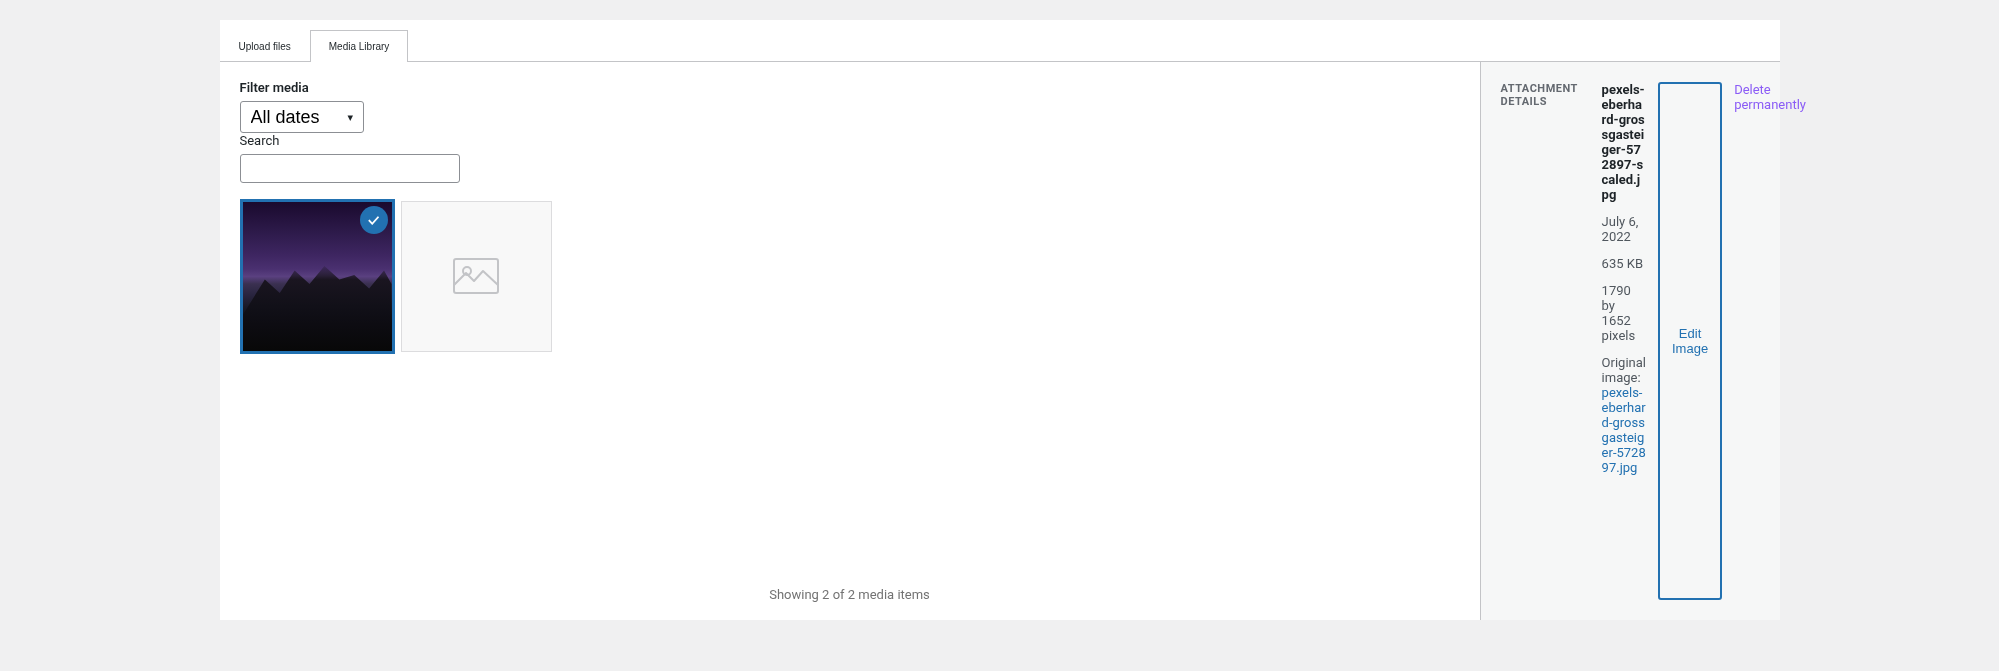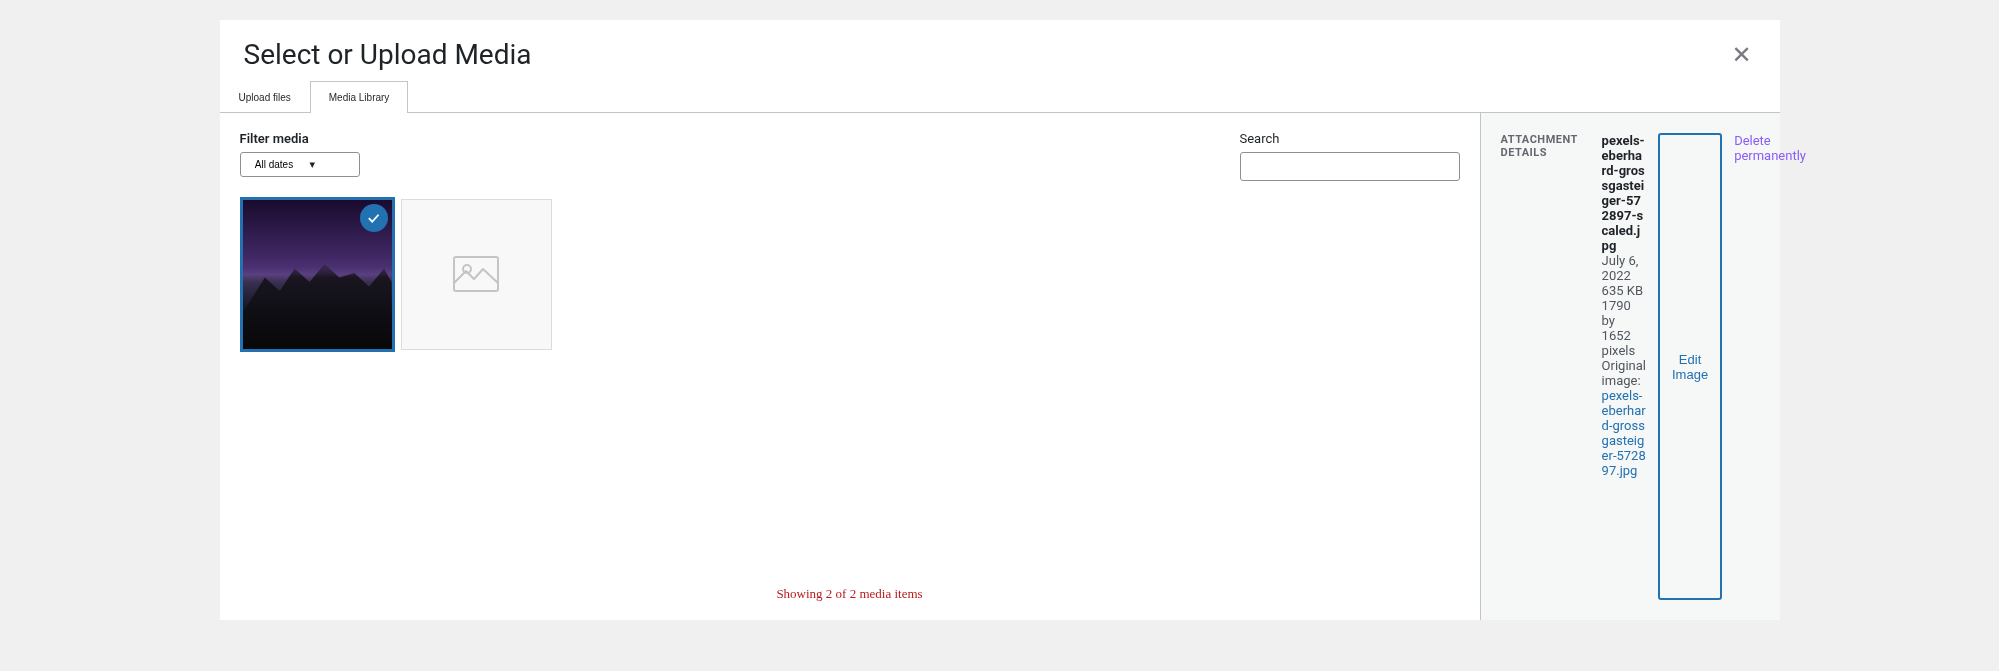--- a/index.html
+++ b/index.html
@@ -75,20 +75,21 @@
       flex: 1;
       padding: 18px 20px;
       display: flex;
       flex-direction: column;
     }
     .filter-row {
       display: flex;
       align-items: flex-start;
       justify-content: space-between;
       margin-bottom: 16px;
+      flex-direction: column;
     }
     .filter-section {
       display: flex;
       flex-direction: column;
       gap: 6px;
     }
     .filter-label {
       font-weight: 600;
       font-size: 13px;
     }
@@ -101,25 +102,24 @@
       background: #fff;
       cursor: pointer;
       font-size: 13px;
       gap: 8px;
       min-width: 120px;
     }
     .filter-select select {
       border: none;
       outline: none;
       background: transparent;
-      font-size: 10px;
+      font-size: 18px;
       cursor: pointer;
       appearance: none;
       padding-right: 4px;
-      text-align: center;
     }
     .search-section {
       display: flex;
       flex-direction: column;
       gap: 6px;
     }
     .search-label {
       font-size: 13px;
       color: #1d2327;
       align-self: flex-start;
@@ -223,23 +223,22 @@
       color: #c3c4c7;
       font-size: 48px;
       display: flex;
       flex-direction: column;
       align-items: center;
       gap: 4px;
     }
     .showing-text {
       text-align: center;
       margin-top: 12px;
-      color: #b91c1c;
-      font-size: 13px;
-      font-family: Liberation Serif, serif;
+      color: #737373;
+      font-size: 13px;
     }
     
     .attachment-sidebar {
       width: 300px;
       border-left: 1px solid #c3c4c7;
       background: #f6f7f7;
       padding: 20px;
       display: flex;
       gap: 12px;
     }
@@ -252,21 +251,21 @@
     }
     .attachment-thumbnail {
       width: 148px;
       height: 90px;
       overflow: hidden;
       border-radius: 2px;
     }
     .attachment-info {
       display: flex;
       flex-direction: column;
-      gap: 0;
+      gap: 12px;
       font-size: 13px;
     }
     .attachment-filename {
       font-weight: 700;
       font-size: 13px;
       color: #1d2327;
       word-break: break-all;
     }
     .attachment-meta {
       color: #50575e;
@@ -336,24 +335,20 @@
       );
       clip-path: polygon(0% 60%, 15% 20%, 25% 35%, 35% 10%, 45% 25%, 55% 5%, 65% 20%, 75% 15%, 85% 30%, 95% 10%, 100% 25%, 100% 100%, 0% 100%);
     }
   </style>
 </head>
 <body>
 
 <div class="modal-overlay">
   <div class="modal">
 
-    <div class="modal-header">
-      <h1 class="modal-title">Select or Upload Media</h1>
-      <button class="modal-close">✕</button>
-    </div>
 
     <div class="tabs">
       <button class="tab">Upload files</button>
       <button class="tab active">Media Library</button>
     </div>
 
     <div class="modal-body">
 
       <div class="media-area">
 

